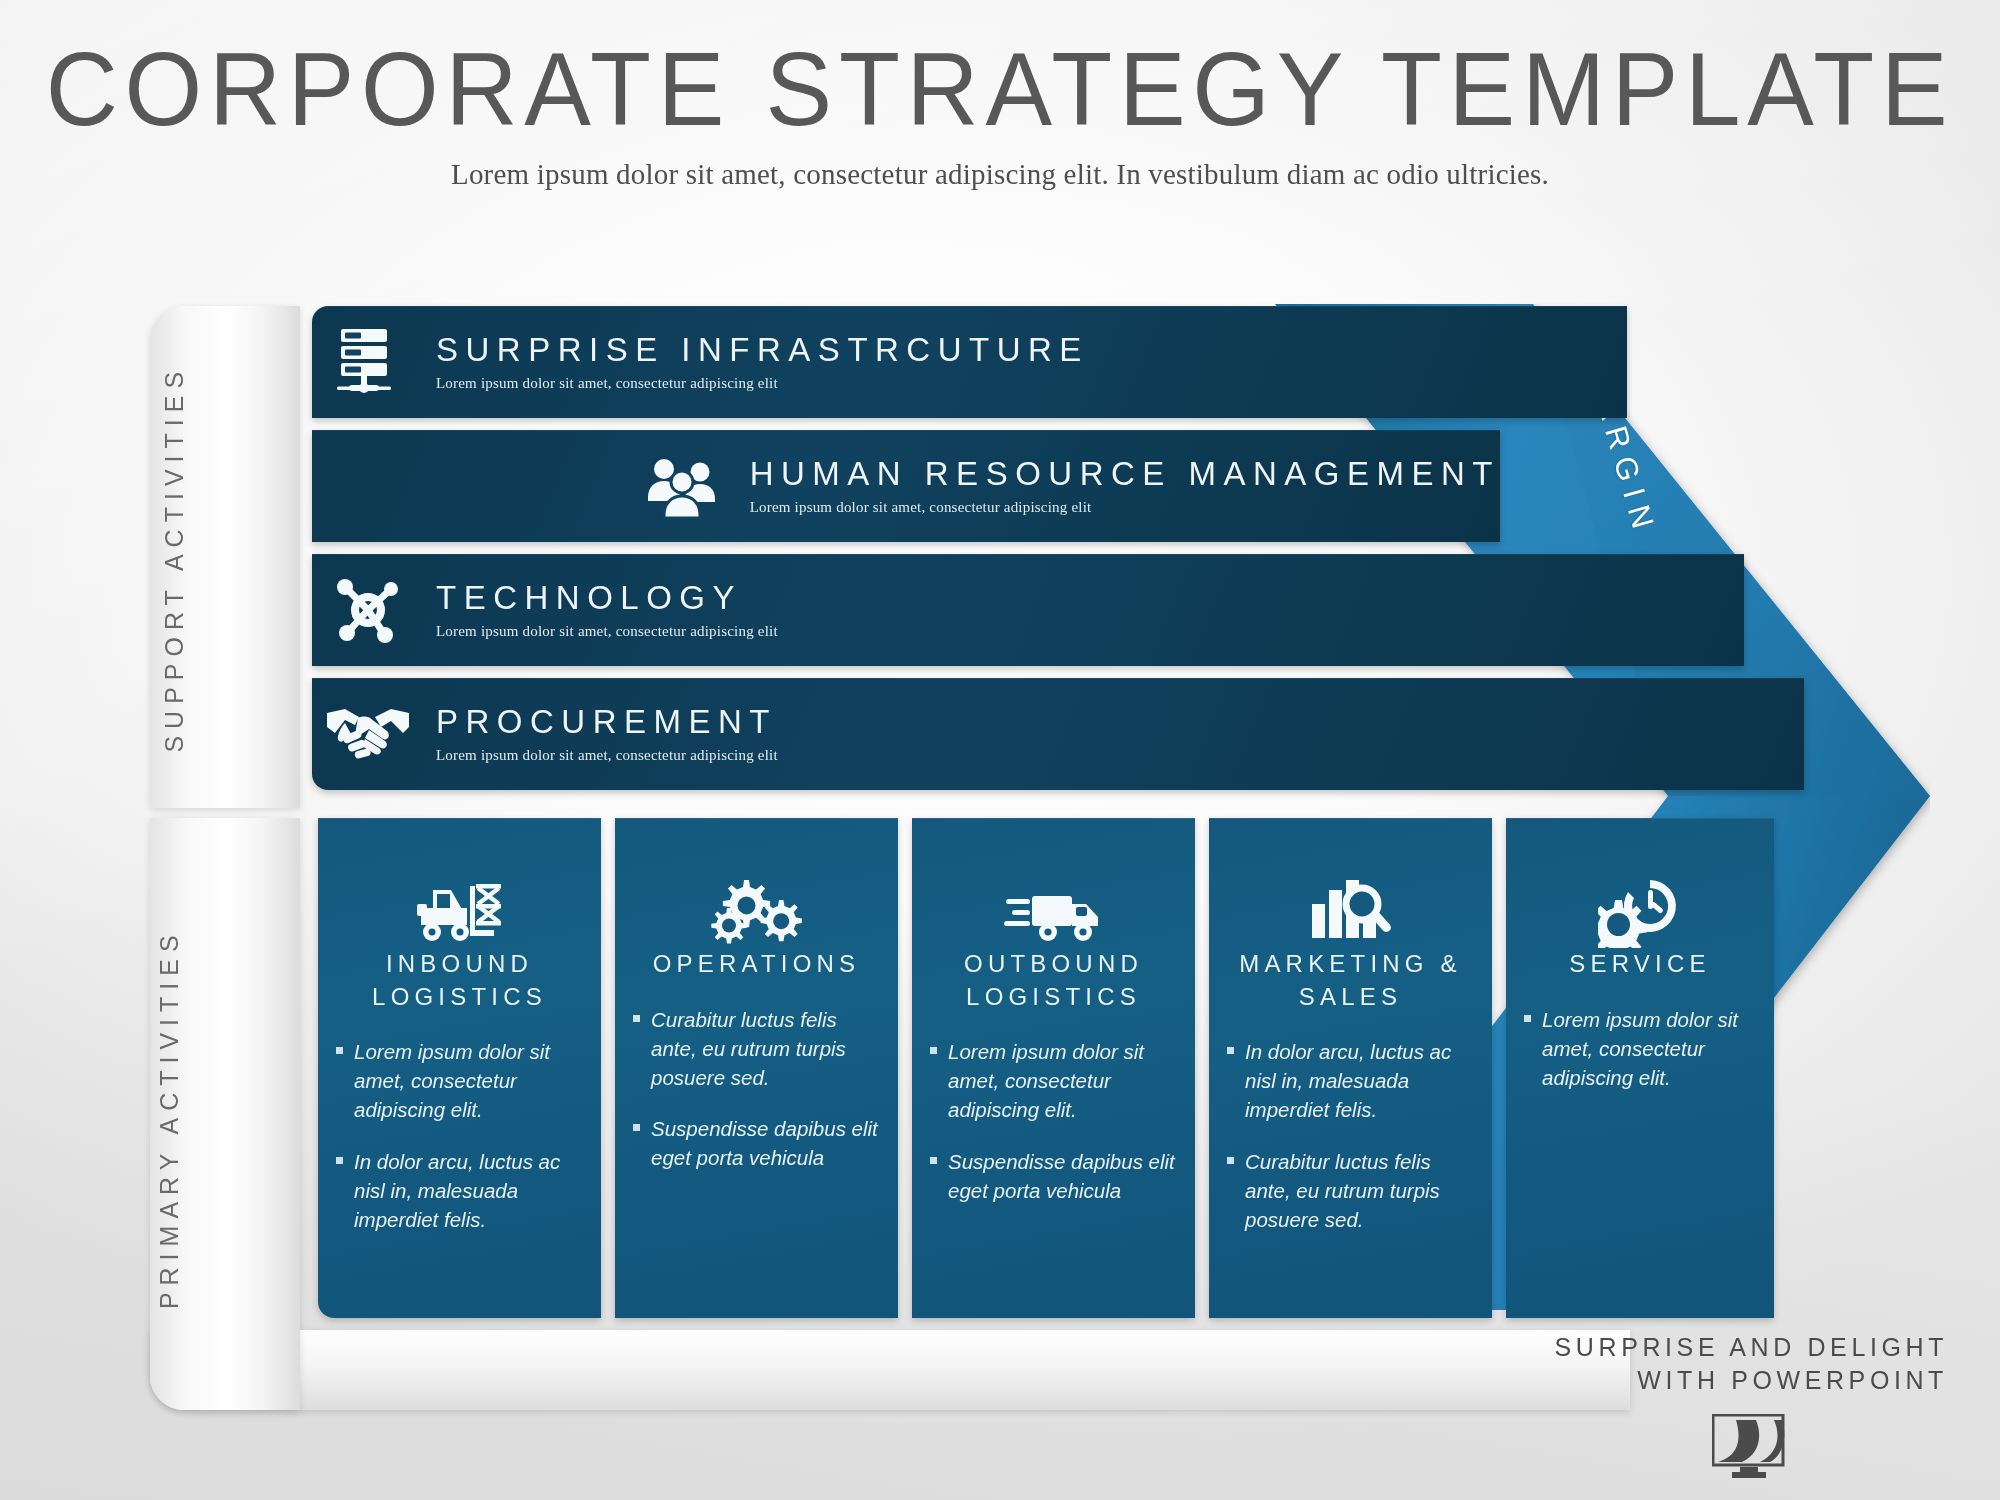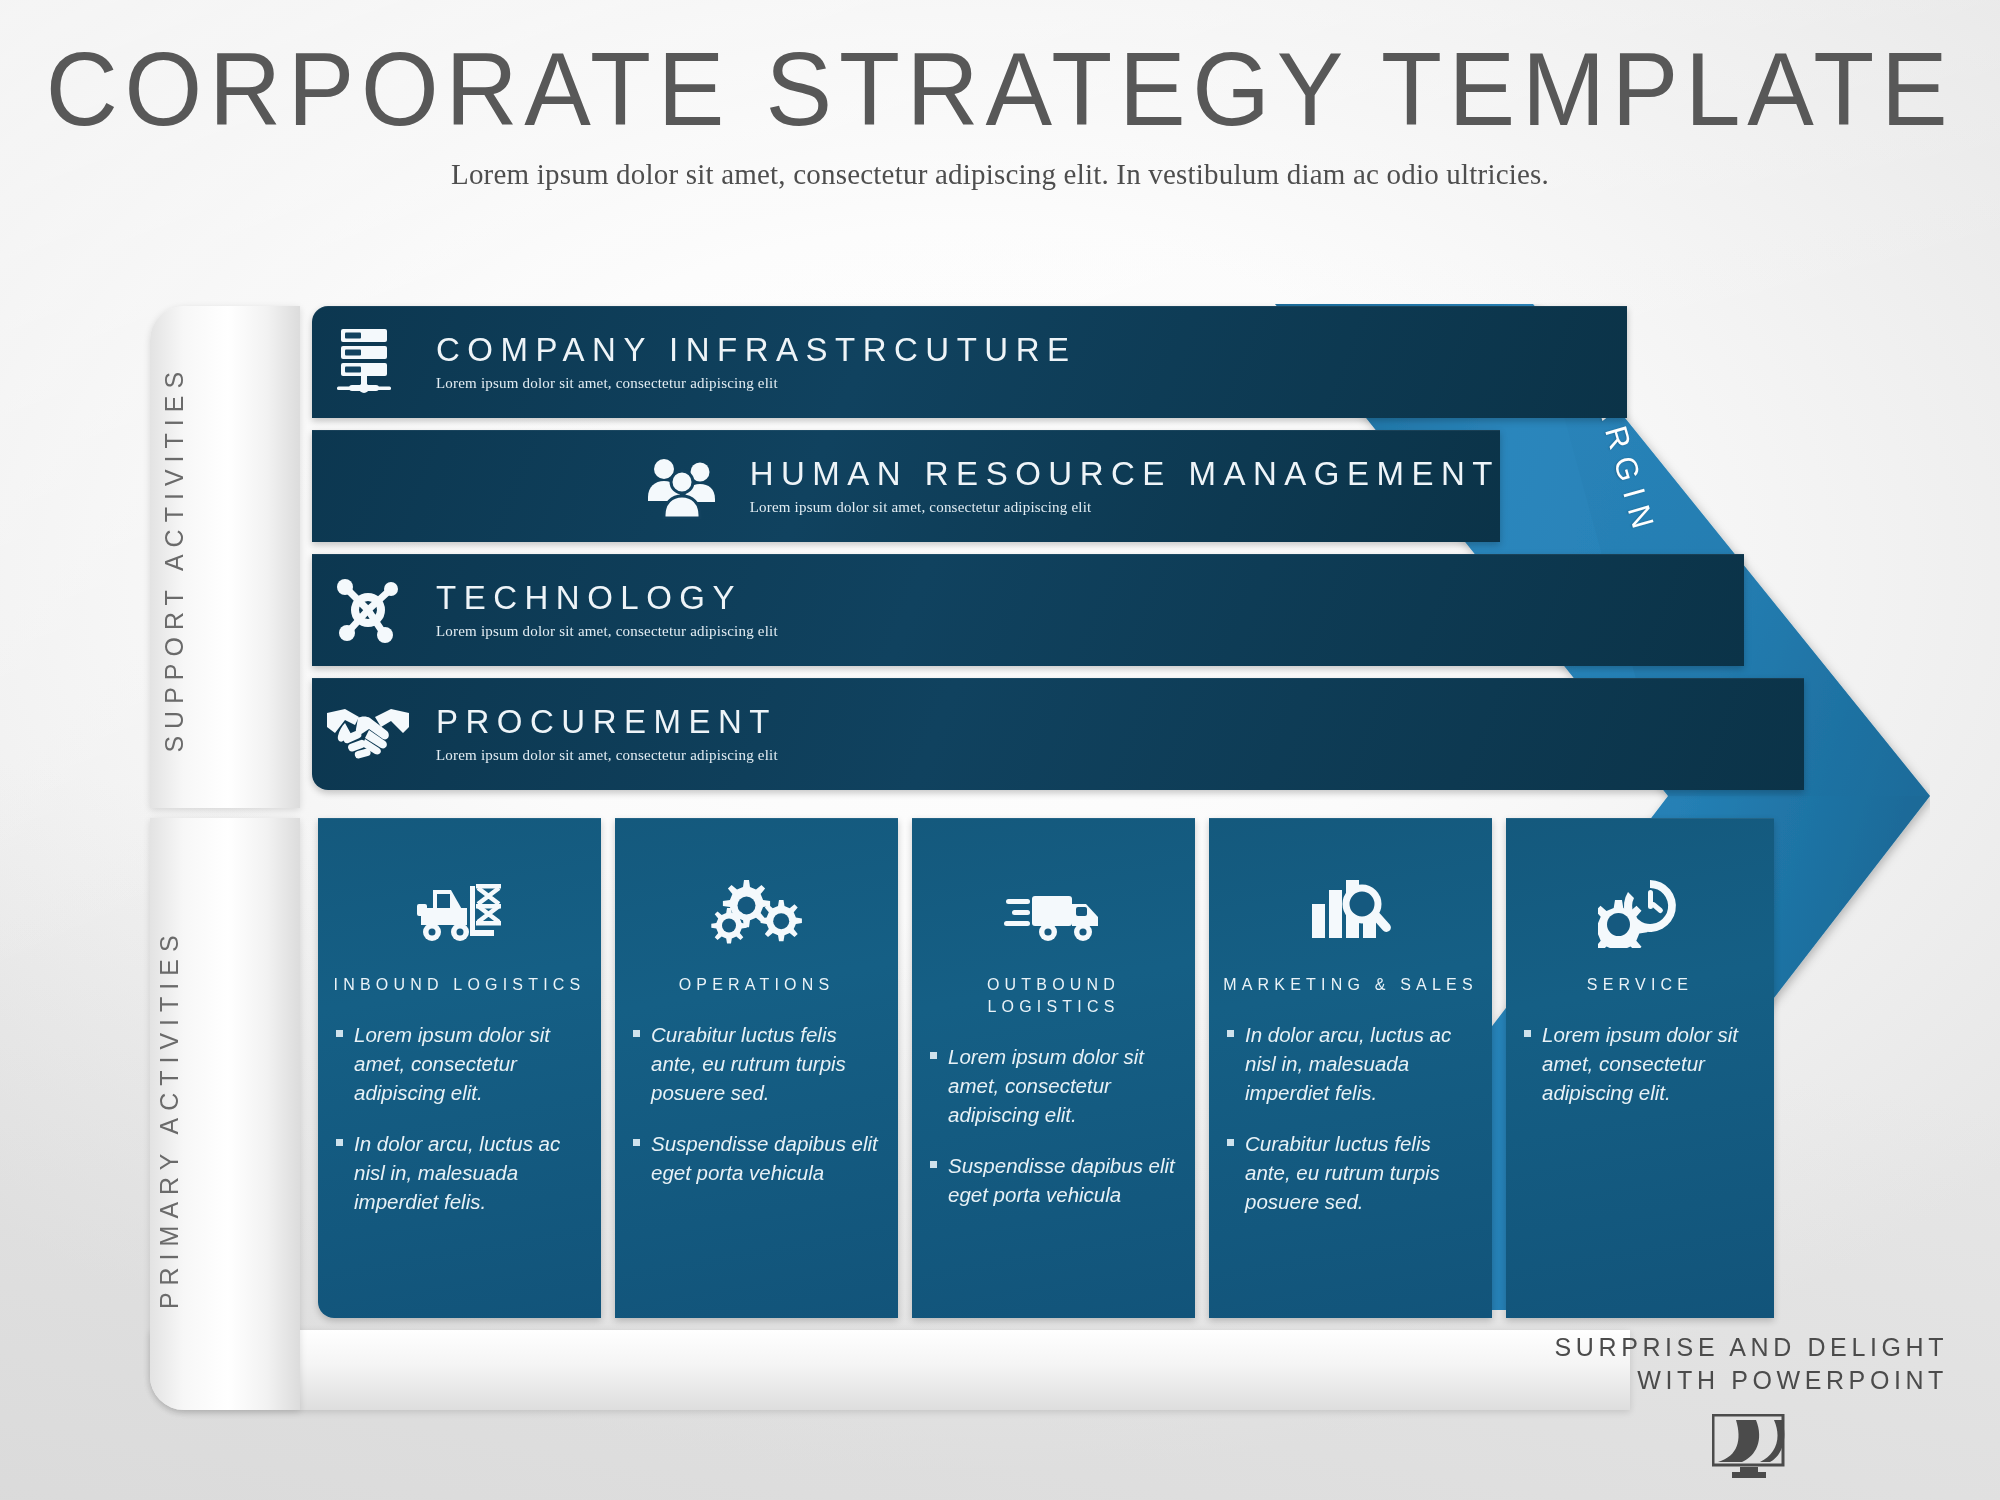--- a/index.html
+++ b/index.html
@@ -219,25 +219,24 @@
   .col.last  { width: 268px; }
   .col-icon {
     height: 108px;
     display: flex;
     align-items: flex-end;
     justify-content: center;
     padding-top: 22px;
   }
   .col-title {
     color: #eaf3f8;
-    font-size: 16px;
+    font-size: 24px;
     letter-spacing: 5.2px;
     text-align: center;
     line-height: 1.36;
-    margin-top: 26px;
     padding: 0 6px;
     font-family: "Liberation Sans", sans-serif;
   }
   .col-bullets {
     margin-top: 24px;
     padding: 0 16px 0 18px;
     font-style: italic;
   }
   .bullet {
     position: relative;
@@ -336,21 +335,21 @@
           <rect x="10" y="39.5" width="16" height="6" rx="1" fill="#12425f"></rect>
           <rect x="26" y="49" width="6" height="8"></rect>
           <rect x="14" y="58" width="30" height="6" rx="3"></rect>
           <rect x="2" y="59.5" width="14" height="3.5" rx="1.5"></rect>
           <rect x="42" y="59.5" width="14" height="3.5" rx="1.5"></rect>
           <circle cx="29" cy="61" r="5"></circle>
         </g>
       </svg>
     </div>
     <div class="bar-text">
-      <div class="bar-title">COMPANY INFRASTRCUTURE</div>
+      <div class="bar-title">SURPRISE INFRASTRCUTURE</div>
       <div class="bar-sub">Lorem ipsum dolor sit amet, consectetur adipiscing elit</div>
     </div>
   </div>
 
   <div class="bar r1">
     <div class="bar-icon">
       <svg width="76" height="66" viewBox="0 0 76 66">
         <g fill="#f4f9fc">
           <circle cx="20" cy="16" r="10"></circle>
           <path d="M4 44c0-10 7-16 16-16s16 6 16 16v4H4z"></path>

